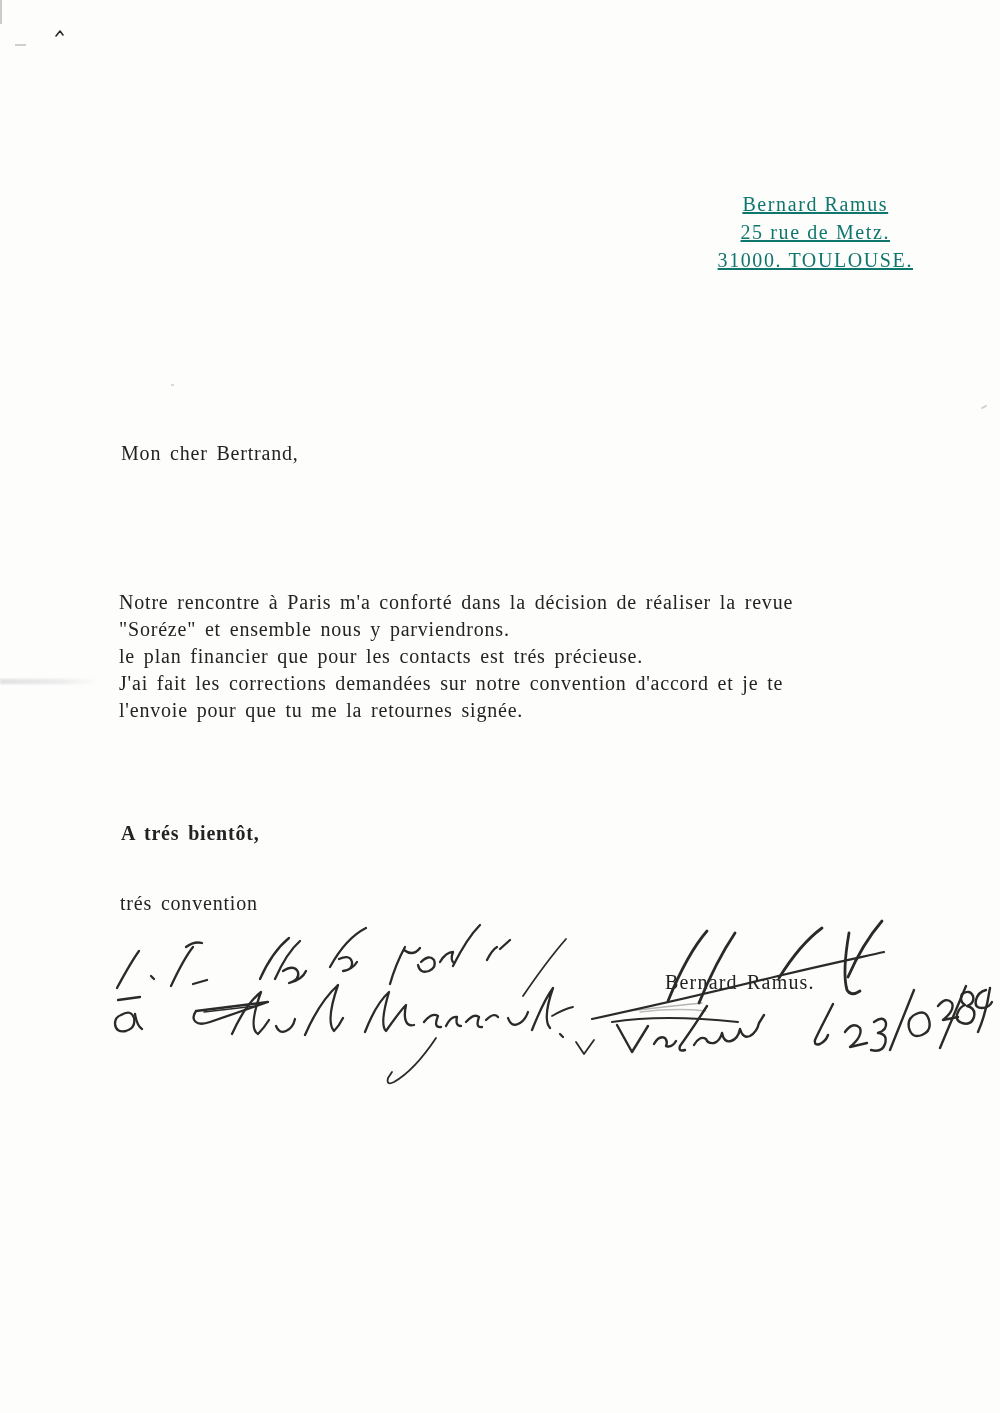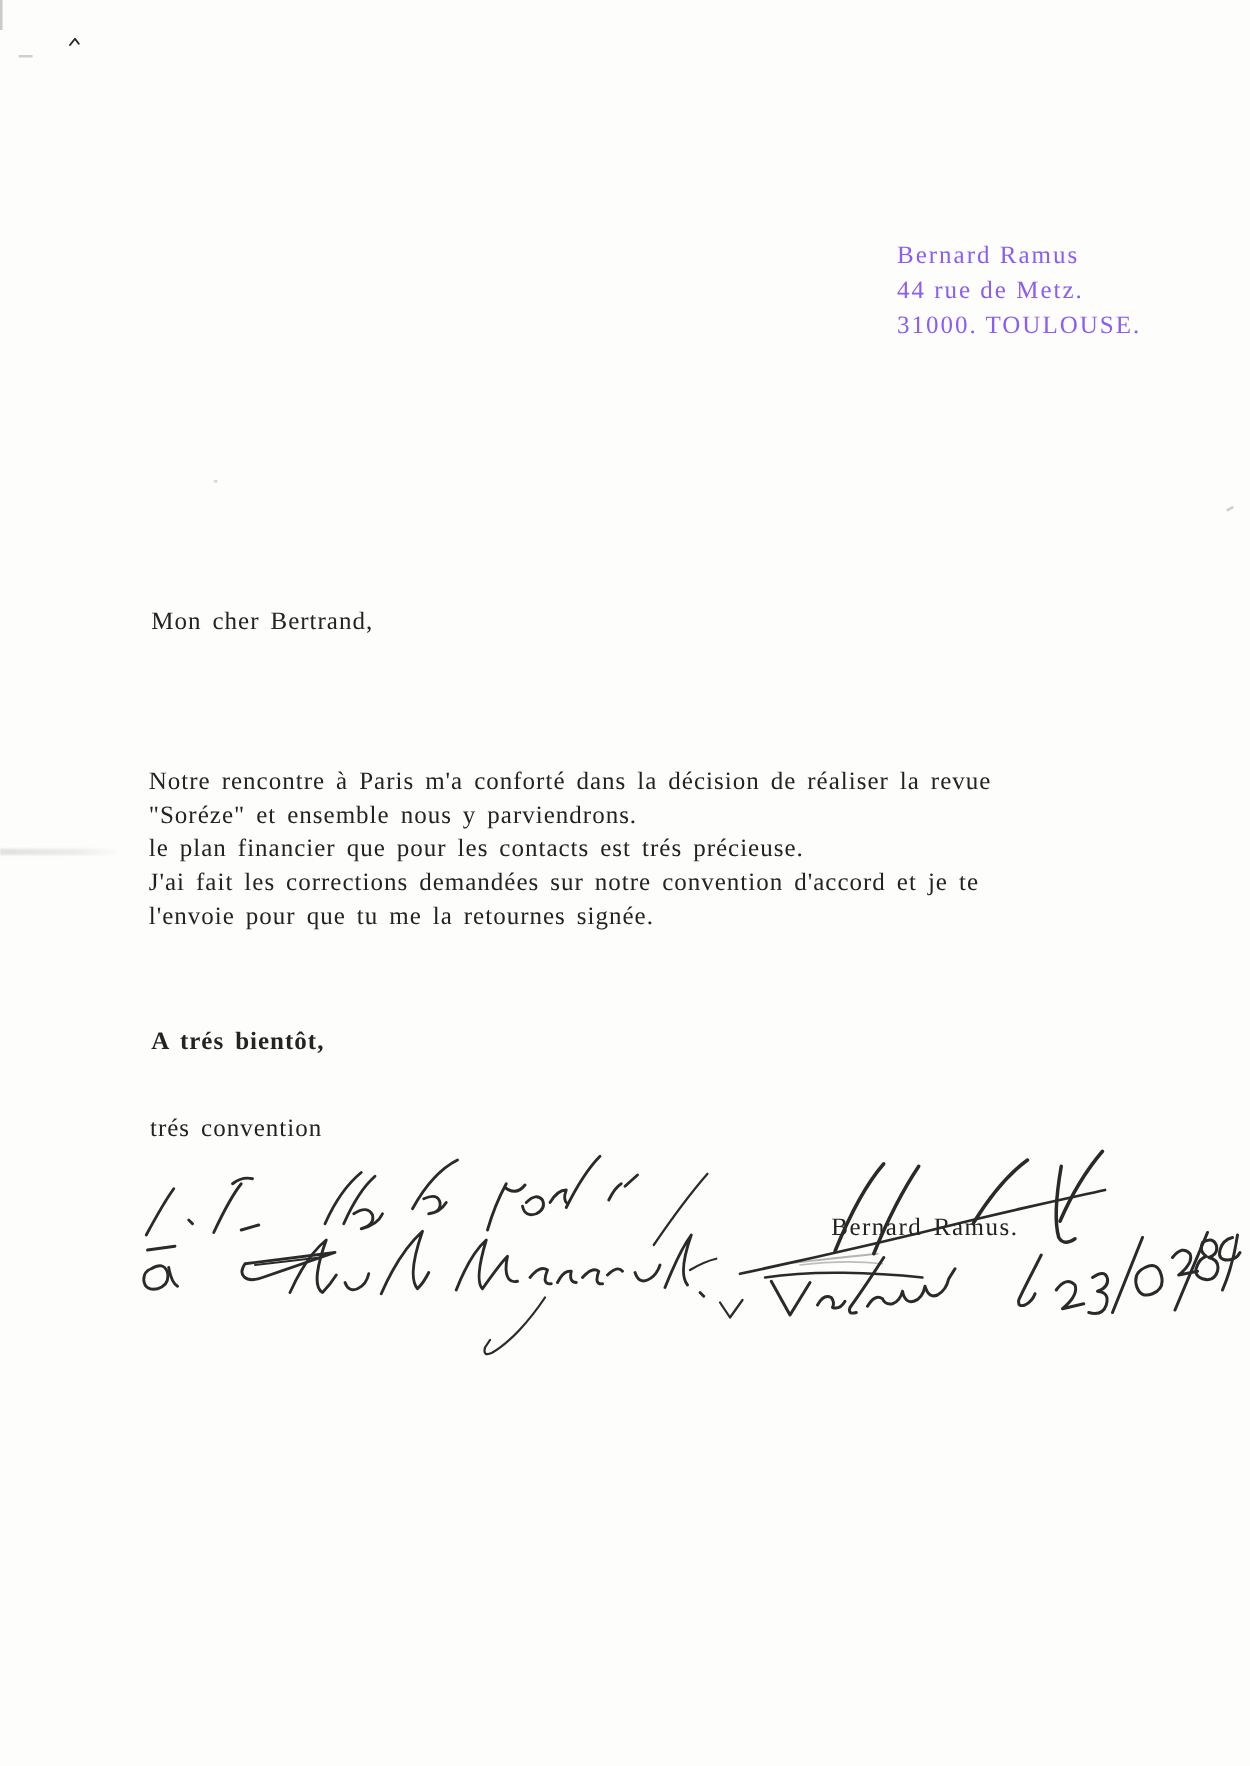--- a/index.html
+++ b/index.html
@@ -17,27 +17,28 @@
     font-size:20px;
     line-height:27px;
     letter-spacing:0.8px;
     word-spacing:3px;
     color:#232323;
     white-space:nowrap;
   }
   .addr{
     position:absolute;
     right:87px;top:190px;
-    text-align:left;
+    text-align:center;
     font-size:20px;line-height:28px;
     letter-spacing:1.6px;
-    color:#8b5cf6;
+    color:#0f766e;
     white-space:nowrap;
+    text-decoration:underline;
   }
-  .body-block{position:absolute;left:119px;top:589px;margin-top:23px;}
+  .body-block{position:absolute;left:119px;top:589px;}
   .body-line{font-size:20px;line-height:27px;letter-spacing:0.8px;word-spacing:3px;white-space:nowrap;color:#232323;}
   .ink{position:absolute;left:0;top:0;pointer-events:none;}
   .ink path{fill:none;stroke:#2a2a2a;stroke-linecap:round;stroke-linejoin:round;}
   .smudge{
     position:absolute;left:0;top:679px;width:96px;height:5px;
     background:linear-gradient(to right,#e0e0e0,#ececec 65%,rgba(255,255,255,0));
     filter:blur(1px);
   }
   .speck{position:absolute;background:#cfcfcf;}
 </style>
@@ -47,25 +48,25 @@
 <div id="page">
 
   <div class="smudge"></div>
   <div class="speck" style="left:15px;top:44px;width:11px;height:2px;"></div>
   <div class="speck" style="left:171px;top:384px;width:3px;height:2px;background:#d8d8d8;"></div>
   <div class="speck" style="left:981px;top:406px;width:6px;height:2px;transform:rotate(-30deg);"></div>
   <div class="speck" style="left:0;top:0;width:2px;height:24px;background:#9a9a9a;opacity:.5;"></div>
 
   <div class="addr">
     <div>Bernard Ramus</div>
-    <div>44 rue de Metz.</div>
+    <div>25 rue de Metz.</div>
     <div>31000. TOULOUSE.</div>
   </div>
 
-  <div class="typed" style="left:121px;top:440px;margin-top:44px;">Mon cher Bertrand,</div>
+  <div class="typed" style="left:121px;top:440px;">Mon cher Bertrand,</div>
 
   <div class="body-block">
     <div class="body-line">Notre rencontre à Paris m'a conforté dans la décision de réaliser la revue</div>
     <div class="body-line">"Soréze" et ensemble nous y parviendrons.</div>
     <div class="body-line">le plan financier que pour les contacts est trés précieuse.</div>
     <div class="body-line">J'ai fait les corrections demandées sur notre convention d'accord et je te</div>
     <div class="body-line">l'envoie pour que tu me la retournes signée.</div>
   </div>
 
   <div class="typed" style="left:121px;top:820px;font-weight:bold;">A trés bientôt,</div>

